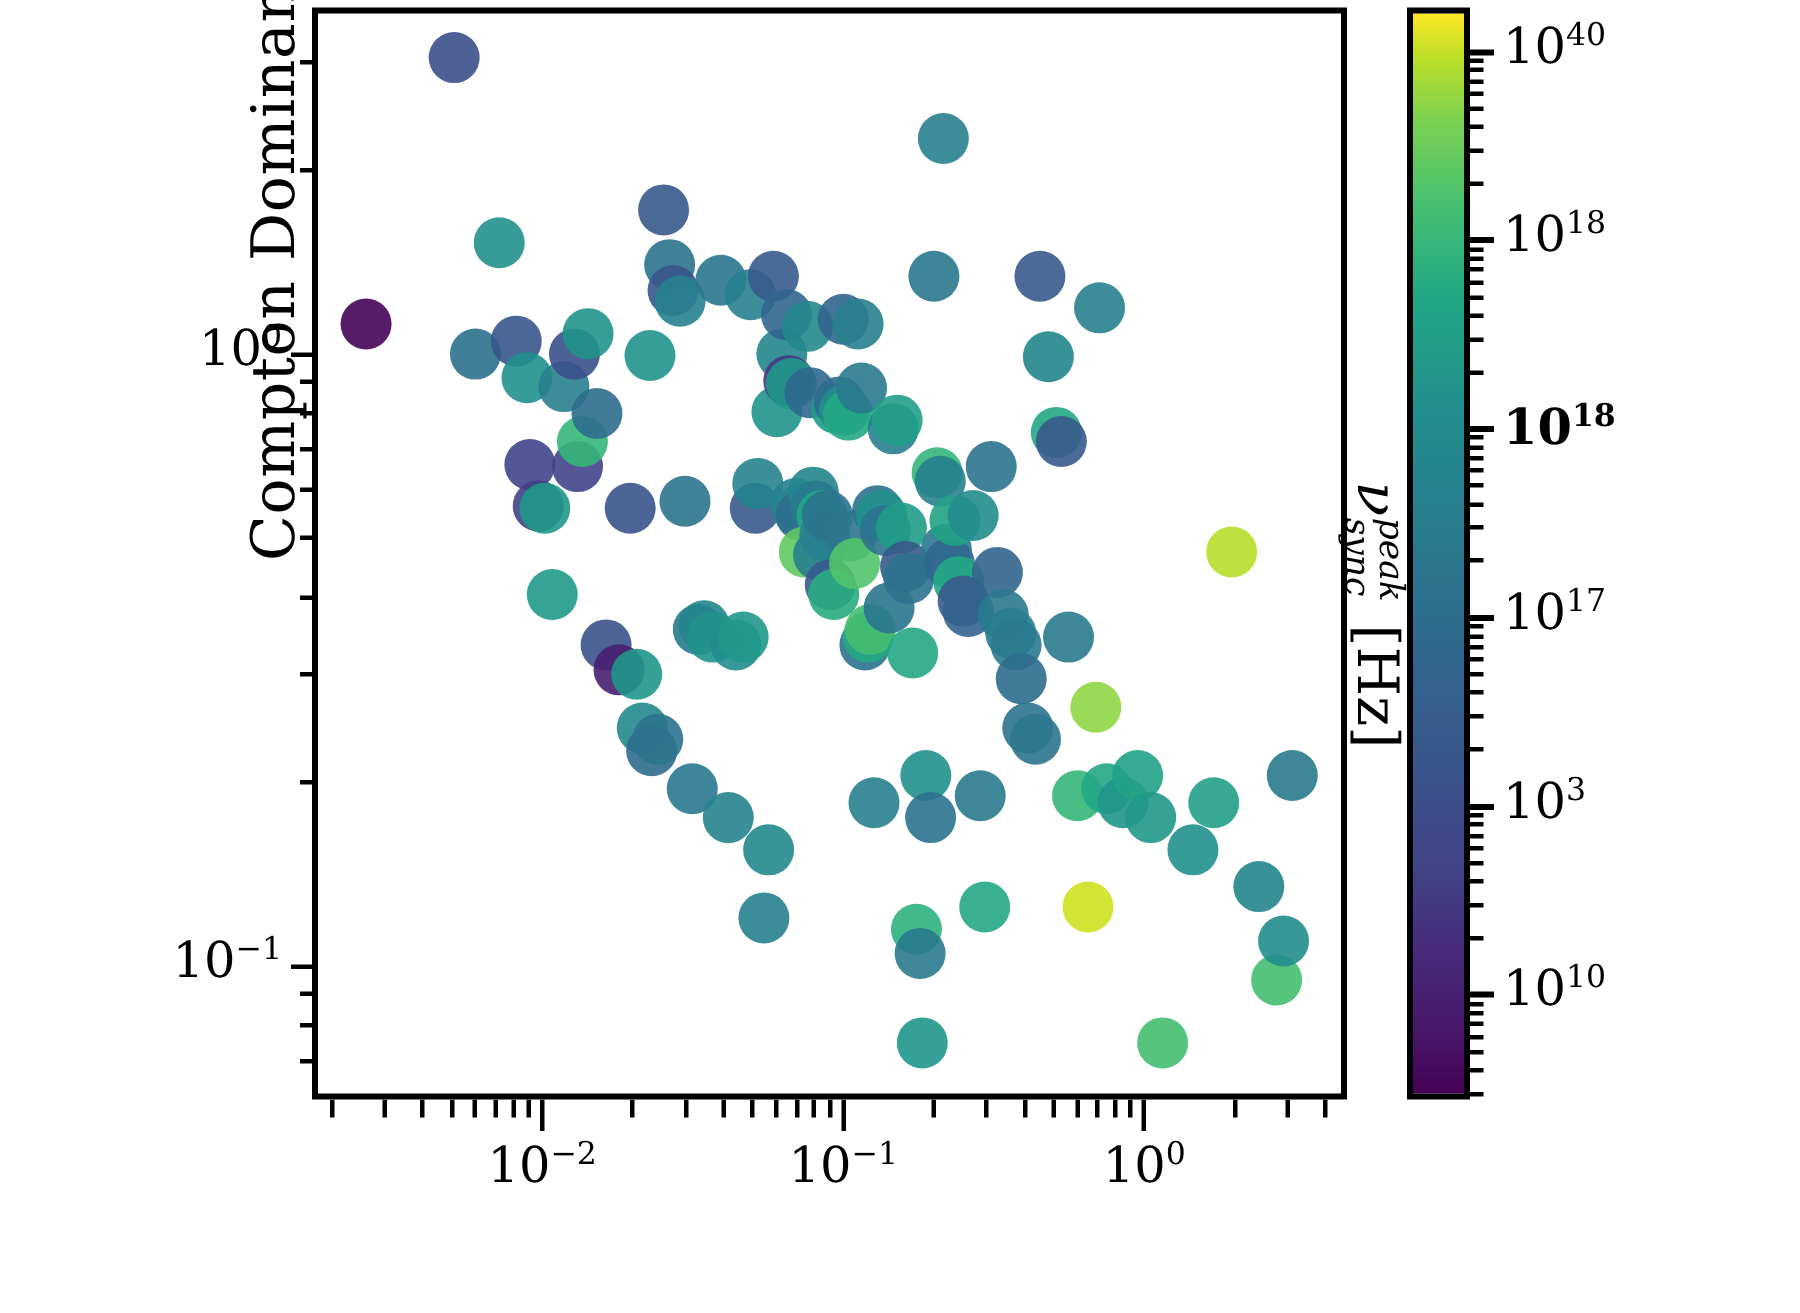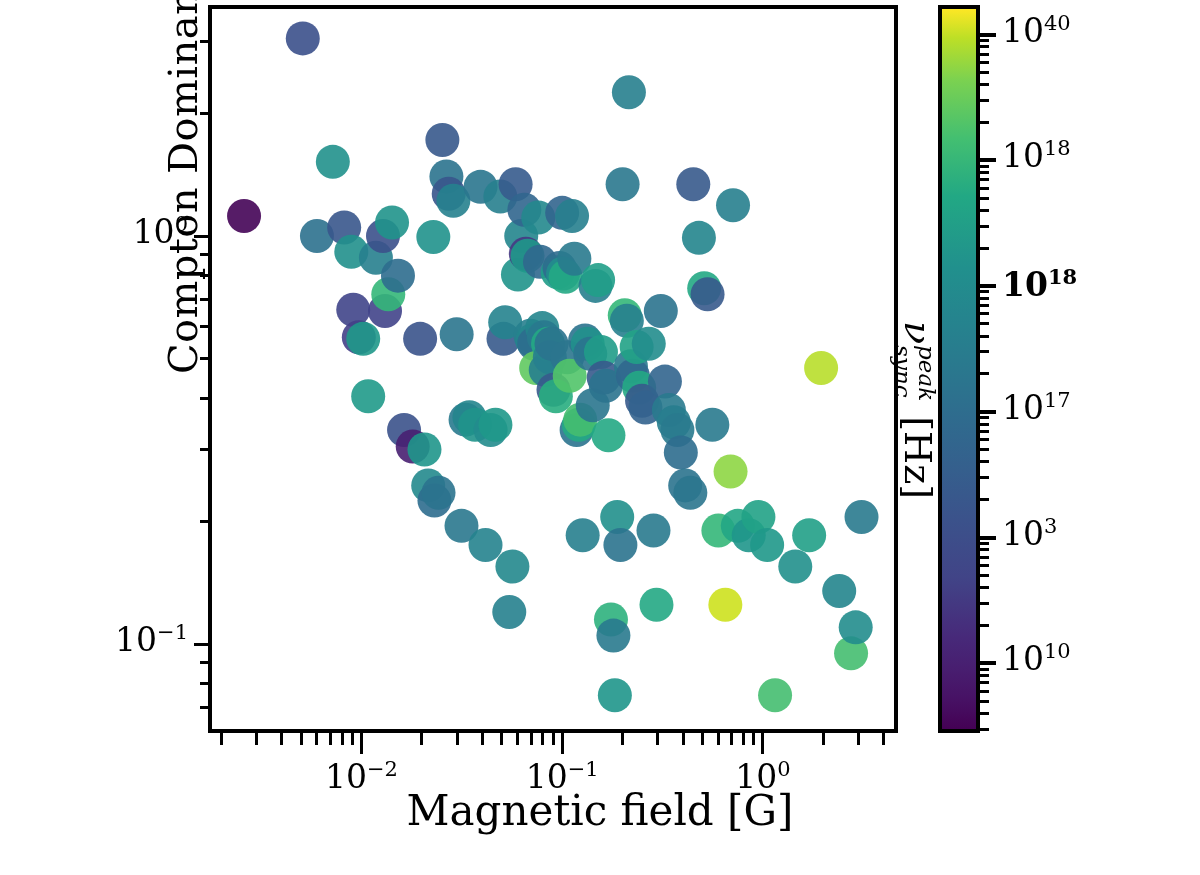--- a/index.html
+++ b/index.html
@@ -73,21 +73,20 @@
       <div class="ytick-minor" style="left: 200px; top: 397.006px;"></div>
       <div class="ytick-minor" style="left: 200px; top: 357.449px;"></div>
       <div class="ytick-minor" style="left: 200px; top: 325.129px;"></div>
       <div class="ytick-minor" style="left: 200px; top: 297.802px;"></div>
       <div class="ytick-minor" style="left: 200px; top: 274.131px;"></div>
       <div class="ytick-minor" style="left: 200px; top: 253.251px;"></div>
       <div class="ytick-minor" style="left: 200px; top: 111.698px;"></div>
       <div class="ytick-minor" style="left: 200px; top: 39.8205px;"></div>
     </div>
 
-  <div id="x-axis-label">Magnetic field [G]</div>
   <div id="x-ticks">
       <div class="xtick-major" style="left: 359.974px;"></div>
       <div class="xtick-label" style="left: 361.474px;">10<sup>−2</sup></div>
       <div class="xtick-major" style="left: 560.684px;"></div>
       <div class="xtick-label" style="left: 562.184px;">10<sup>−1</sup></div>
       <div class="xtick-major" style="left: 761.394px;"></div>
       <div class="xtick-label" style="left: 762.894px;">10<sup>0</sup></div>
       <div class="xtick-minor" style="left: 219.684px;"></div>
       <div class="xtick-minor" style="left: 255.027px;"></div>
       <div class="xtick-minor" style="left: 280.104px;"></div>

